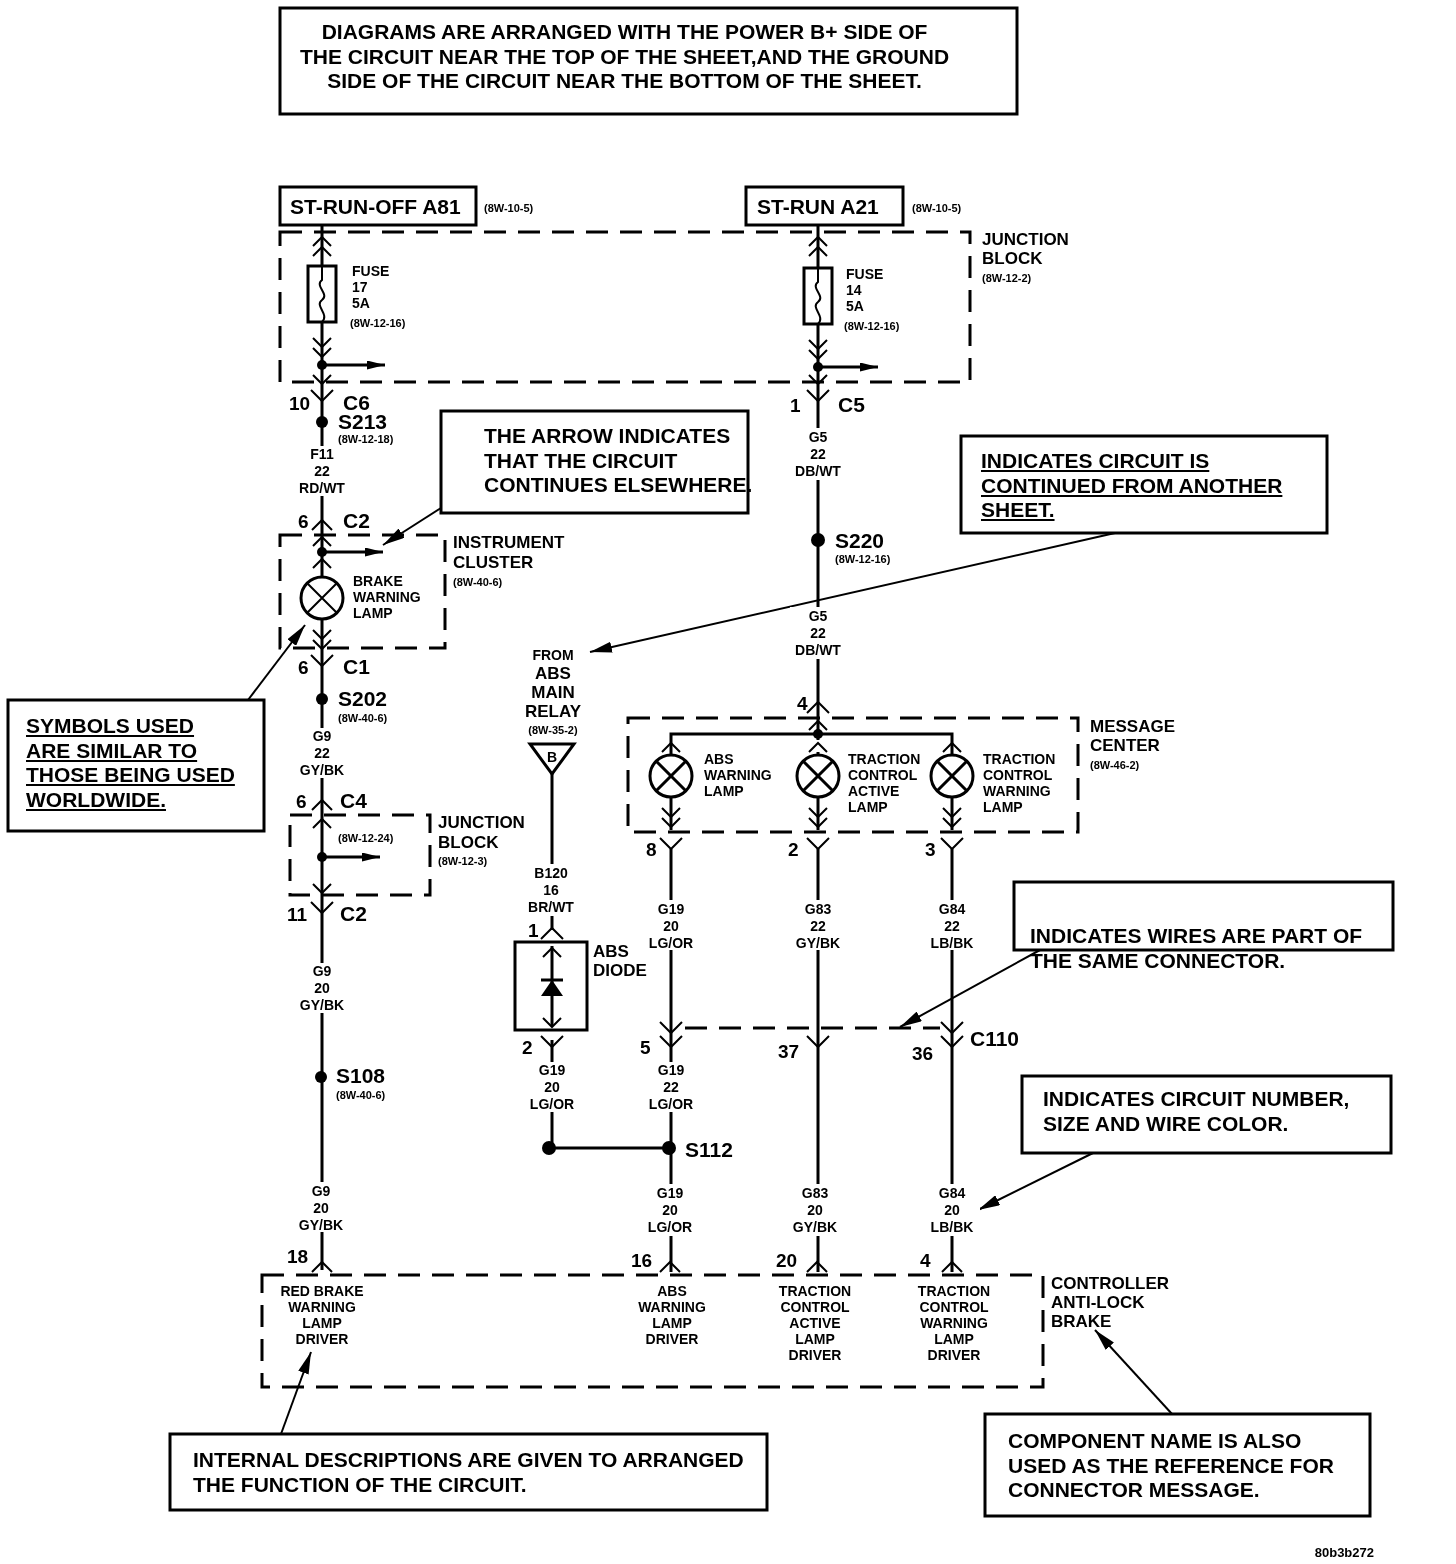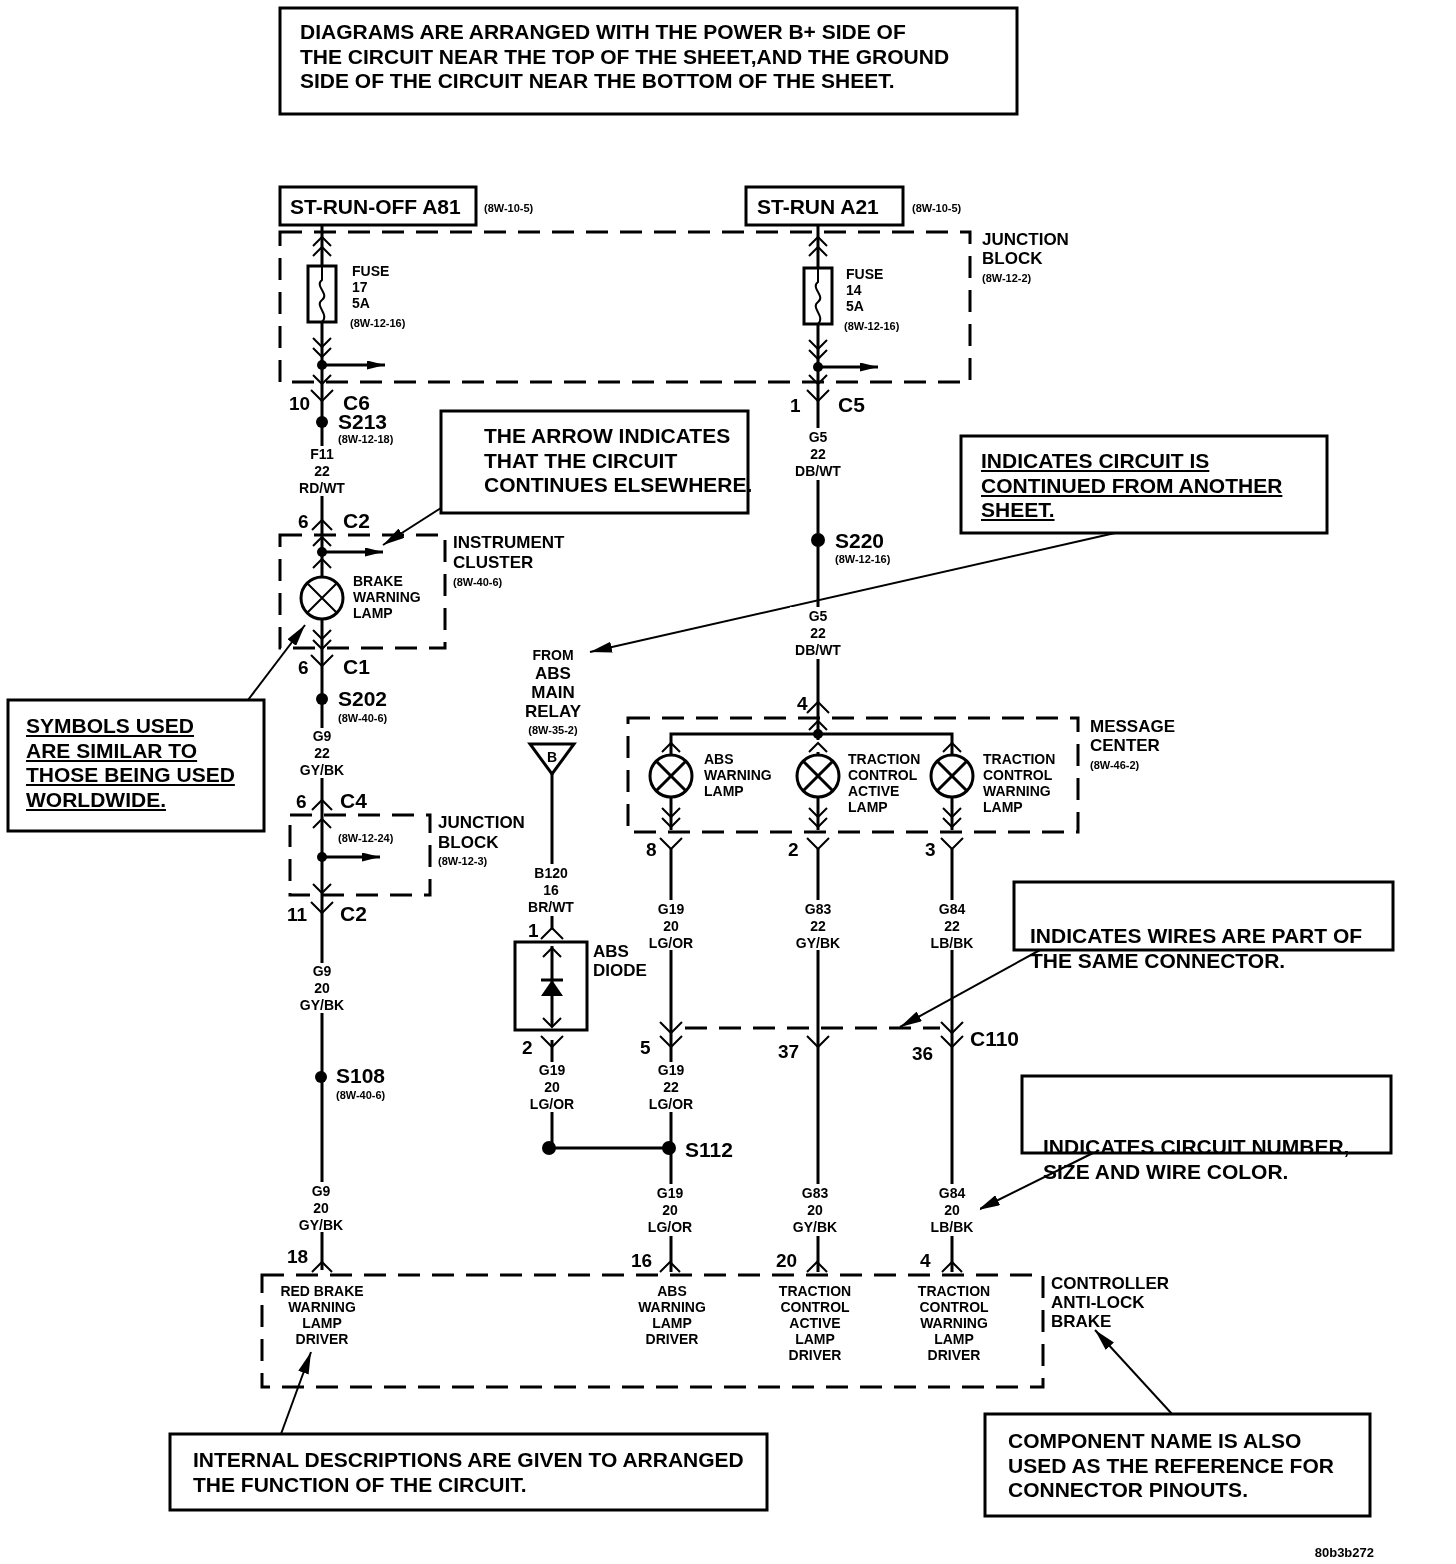--- a/index.html
+++ b/index.html
@@ -331,34 +331,34 @@
     <text class="t" x="954" y="1296" font-size="14" text-anchor="middle">TRACTION</text>
     <text class="t" x="954" y="1312" font-size="14" text-anchor="middle">CONTROL</text>
     <text class="t" x="954" y="1328" font-size="14" text-anchor="middle">WARNING</text>
     <text class="t" x="954" y="1344" font-size="14" text-anchor="middle">LAMP</text>
     <text class="t" x="954" y="1360" font-size="14" text-anchor="middle">DRIVER</text>
   </g>
 
   <text class="t" x="1374" y="1557" font-size="13" text-anchor="end" font-weight="normal">80b3b272</text>
 </svg>
 
-<div class="note" style="left:300px; top:20px;">DIAGRAMS ARE ARRANGED WITH THE POWER B+ SIDE OF
+<div class="note" style="left:300px; top:20px;text-align:center;">DIAGRAMS ARE ARRANGED WITH THE POWER B+ SIDE OF
 THE CIRCUIT NEAR THE TOP OF THE SHEET,AND THE GROUND
 SIDE OF THE CIRCUIT NEAR THE BOTTOM OF THE SHEET.</div>
 <div class="note" style="left:484px; top:424px;">THE ARROW INDICATES
 THAT THE CIRCUIT
 CONTINUES ELSEWHERE.</div>
 <div class="note" style="left:981px; top:449px;text-decoration:underline;">INDICATES CIRCUIT IS
 CONTINUED FROM ANOTHER
 SHEET.</div>
 <div class="note" style="left:26px; top:714px;text-decoration:underline;">SYMBOLS USED
 ARE SIMILAR TO
 THOSE BEING USED
 WORLDWIDE.</div>
 <div class="note" style="left:1030px; top:924px;">INDICATES WIRES ARE PART OF
 THE SAME CONNECTOR.</div>
-<div class="note" style="left:1043px; top:1135px;">INDICATES CIRCUIT NUMBER,
+<div class="note" style="left:1043px; top:1087px;">INDICATES CIRCUIT NUMBER,
 SIZE AND WIRE COLOR.</div>
 <div class="note" style="left:193px; top:1448px;">INTERNAL DESCRIPTIONS ARE GIVEN TO ARRANGED
 THE FUNCTION OF THE CIRCUIT.</div>
 <div class="note" style="left:1008px; top:1429px;">COMPONENT NAME IS ALSO
 USED AS THE REFERENCE FOR
-CONNECTOR PINOUTS.</div>
+CONNECTOR MESSAGE.</div>
 
 </body></html>

